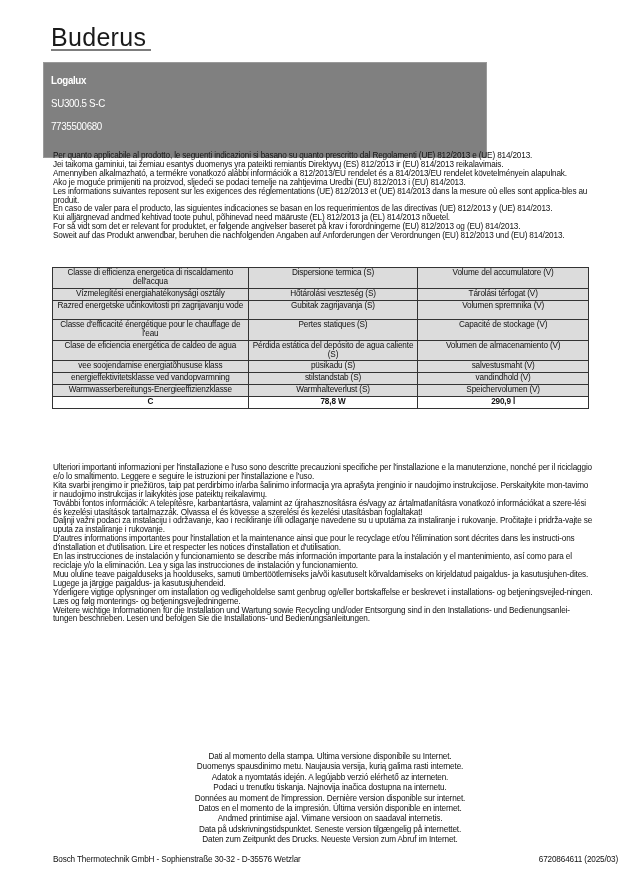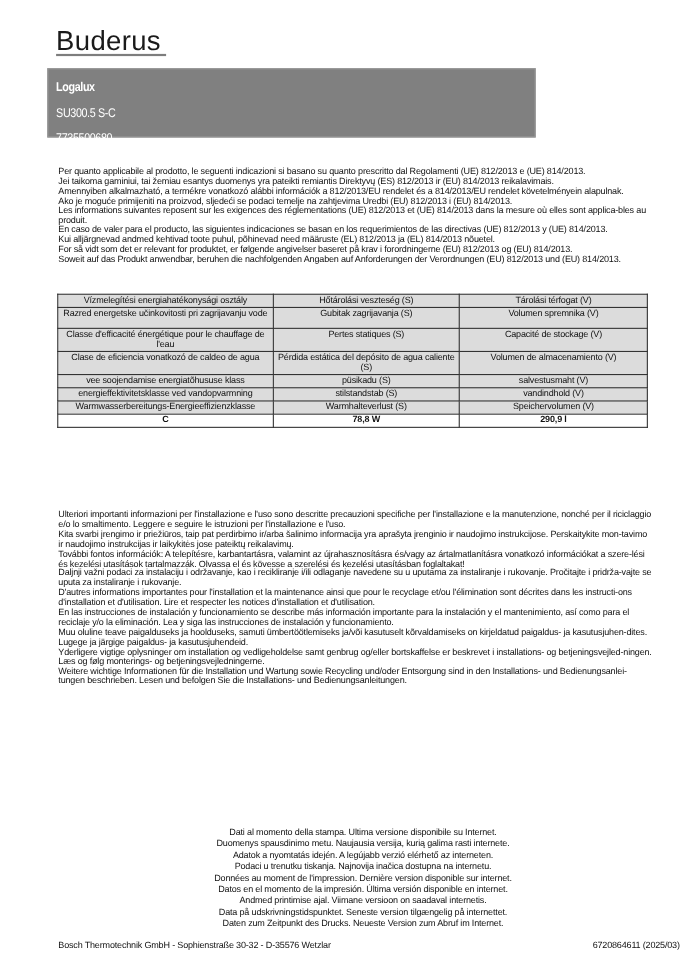--- a/index.html
+++ b/index.html
@@ -22,21 +22,21 @@
     }
     .logo-bar {
       position: absolute;
       left: 51px; top: 49px;
       width: 100px; height: 2px;
       background: #7d7d7d;
     }
     .product-box {
       position: absolute;
       left: 43px; top: 62px;
-      width: 444px; height: 63px;
+      width: 444px; height: 96px;
       background: #808080;
       border: 1px solid #9a9a9a;
       color: #ffffff;
       padding: 6px 7px;
     }
     .product-box div {
       font-family: "Liberation Sans", sans-serif;
       font-size: 11.5px;
       line-height: 23px;
       letter-spacing: -0.4px;
@@ -118,37 +118,42 @@
   <p>Ako je moguće primijeniti na proizvod, sljedeći se podaci temelje na zahtjevima Uredbi (EU) 812/2013 i (EU) 814/2013.</p>
   <p>Les informations suivantes reposent sur les exigences des réglementations (UE) 812/2013 et (UE) 814/2013 dans la mesure où elles sont applica-bles au produit.</p>
   <p>En caso de valer para el producto, las siguientes indicaciones se basan en los requerimientos de las directivas (UE) 812/2013 y (UE) 814/2013.</p>
   <p>Kui alljärgnevad andmed kehtivad toote puhul, põhinevad need määruste (EL) 812/2013 ja (EL) 814/2013 nõuetel.</p>
   <p>For så vidt som det er relevant for produktet, er følgende angivelser baseret på krav i forordningerne (EU) 812/2013 og (EU) 814/2013.</p>
   <p>Soweit auf das Produkt anwendbar, beruhen die nachfolgenden Angaben auf Anforderungen der Verordnungen (EU) 812/2013 und (EU) 814/2013.</p>
 </div>
 
 <table class="specs">
   <tbody>
+    <tr class="r2">
+      <td class="c1">Classe di efficienza energetica di riscaldamento dell'acqua</td>
+      <td class="c2">Dispersione termica (S)</td>
+      <td class="c3">Volume del accumulatore (V)</td>
+    </tr>
     <tr class="r1">
       <td class="c1">Vízmelegítési energiahatékonysági osztály</td>
       <td class="c2">Hőtárolási veszteség (S)</td>
       <td class="c3">Tárolási térfogat (V)</td>
     </tr>
     <tr class="r2">
       <td class="c1">Razred energetske učinkovitosti pri zagrijavanju vode</td>
       <td class="c2">Gubitak zagrijavanja (S)</td>
       <td class="c3">Volumen spremnika (V)</td>
     </tr>
     <tr class="r2">
       <td class="c1">Classe d'efficacité énergétique pour le chauffage de l'eau</td>
       <td class="c2">Pertes statiques (S)</td>
       <td class="c3">Capacité de stockage (V)</td>
     </tr>
     <tr class="r2">
-      <td class="c1">Clase de eficiencia vonatkozó de caldeo de agua</td>
+      <td class="c1">Clase de eficiencia energética de caldeo de agua</td>
       <td class="c2">Pérdida estática del depósito de agua caliente (S)</td>
       <td class="c3">Volumen de almacenamiento (V)</td>
     </tr>
     <tr class="r1">
       <td class="c1">vee soojendamise energiatõhususe klass</td>
       <td class="c2">püsikadu (S)</td>
       <td class="c3">salvestusmaht (V)</td>
     </tr>
     <tr class="r1">
       <td class="c1">energieffektivitetsklasse ved vandopvarmning</td>

